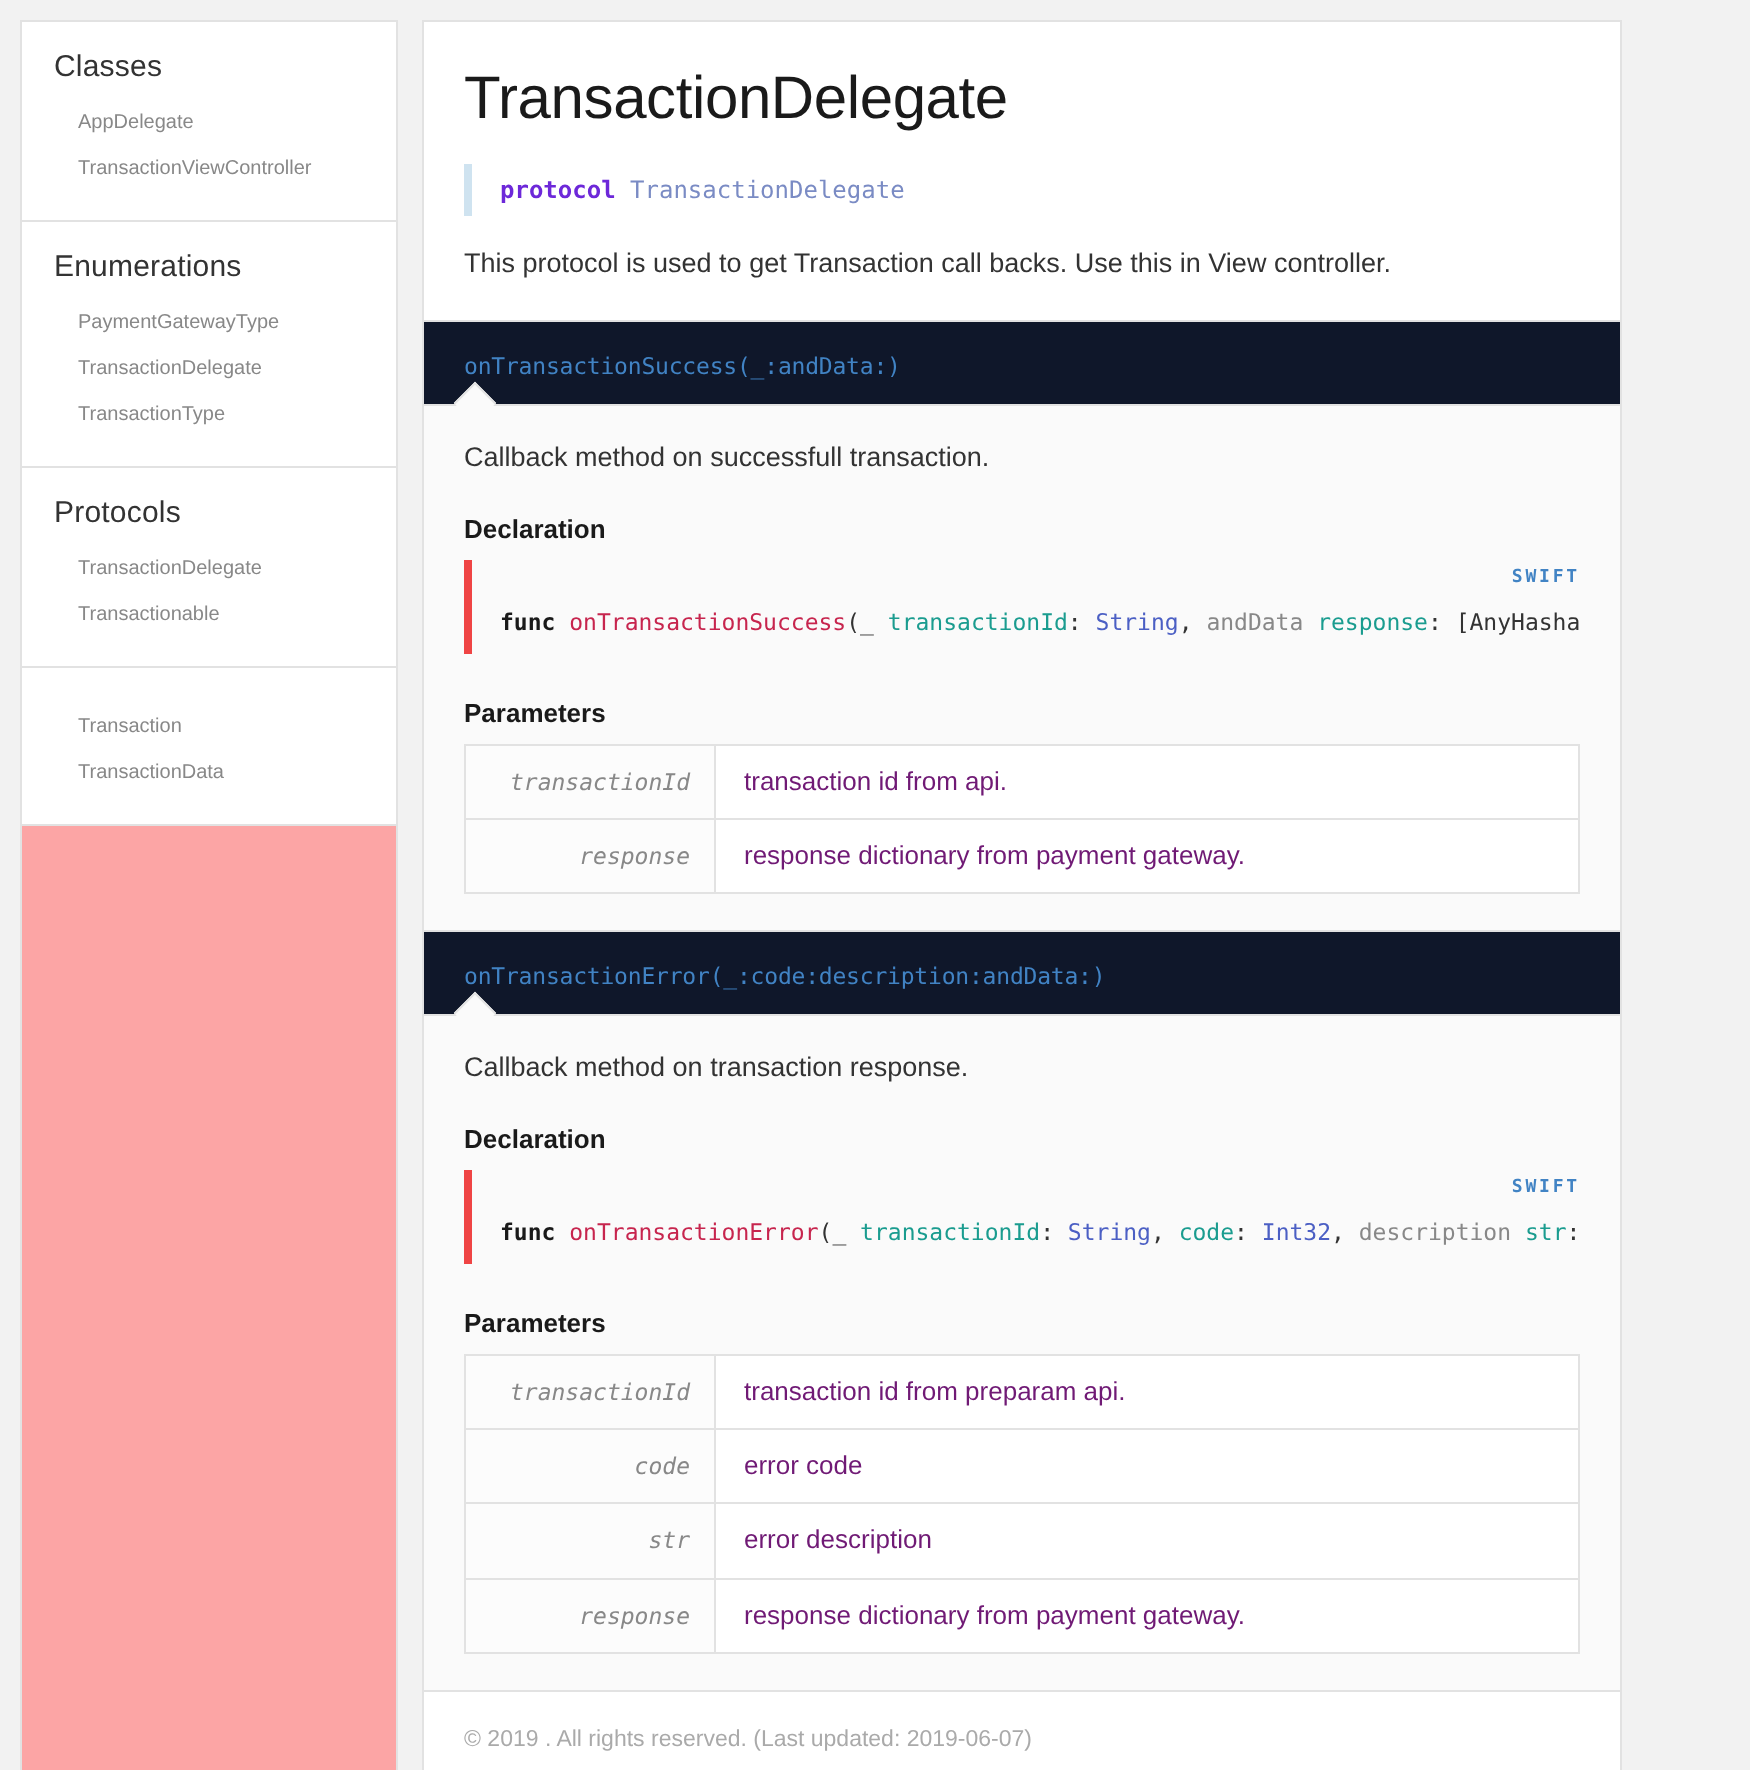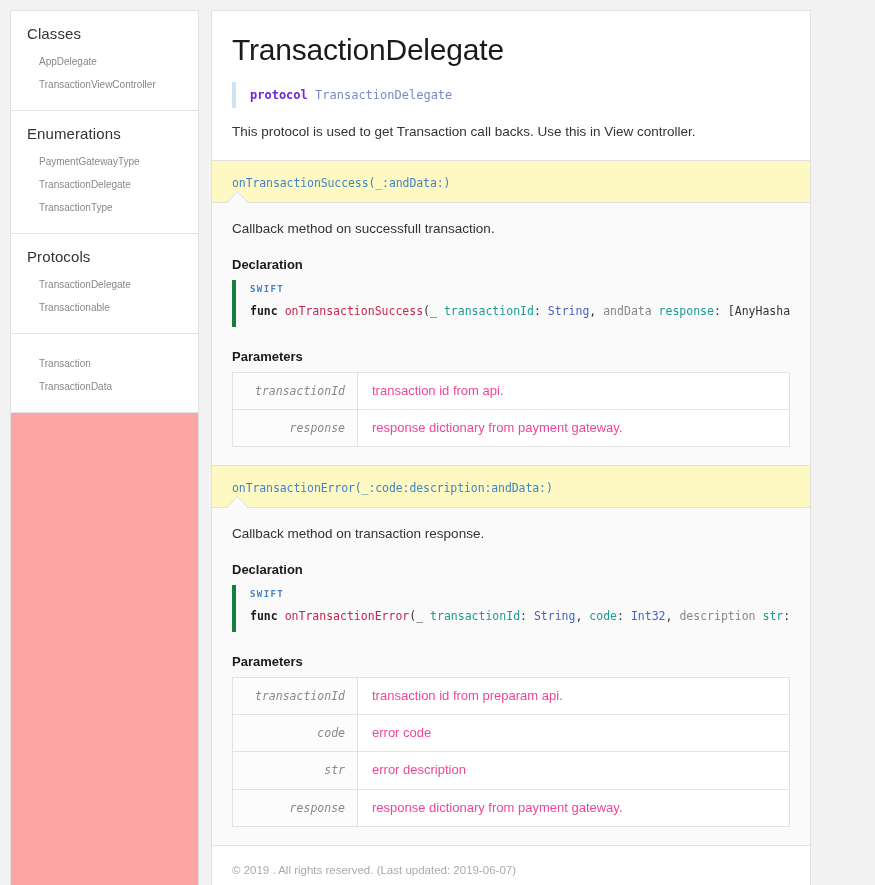--- a/index.html
+++ b/index.html
@@ -99,21 +99,21 @@
     color: #333333;
     margin: 0;
     line-height: 1.5;
   }
 
   
   .task-group { border-bottom: 1px solid #e2e2e2; }
   .task-group:last-of-type { border-bottom: 1px solid #e2e2e2; }
 
   .task-name-container {
-    background: #fef9c3;
+    background: #0f172a;
     padding: 14px 20px 12px 20px;
     position: relative;
   }
   .task-name {
     font-family: "DejaVu Sans Mono", monospace;
     font-size: 11.5px;
     color: #4183c4;
     cursor: pointer;
     display: inline-block;
     letter-spacing: -0.1px;
@@ -142,25 +142,26 @@
     line-height: 1.45;
   }
   .section-label {
     font-size: 13px;
     font-weight: bold;
     color: #1a1a1a;
     margin: 0 0 8px 0;
   }
 
   .code-block {
-    border-left: 4px solid #15803d;
+    border-left: 4px solid #ef4444;
     padding: 4px 0 8px 14px;
     margin: 0 0 22px 0;
     overflow: hidden;
     white-space: nowrap;
+    text-align: right;
   }
   .lang-label {
     font-family: "DejaVu Sans Mono", monospace;
     font-size: 9px;
     font-weight: bold;
     color: #4183c4;
     letter-spacing: 1.4px;
     margin-bottom: 9px;
   }
   .code-line {
@@ -196,21 +197,21 @@
     font-style: italic;
     font-size: 11.5px;
     color: #888888;
     border-right: 1px solid #e2e2e2;
     background: #fcfcfc;
     white-space: nowrap;
   }
   .param-desc {
     padding: 9px 14px;
     font-size: 13px;
-    color: #ec4899;
+    color: #701a75;
     vertical-align: middle;
     line-height: 1.4;
   }
 
   
   .footer {
     padding: 16px 20px 20px 20px;
     background: #ffffff;
   }
   .footer p {

